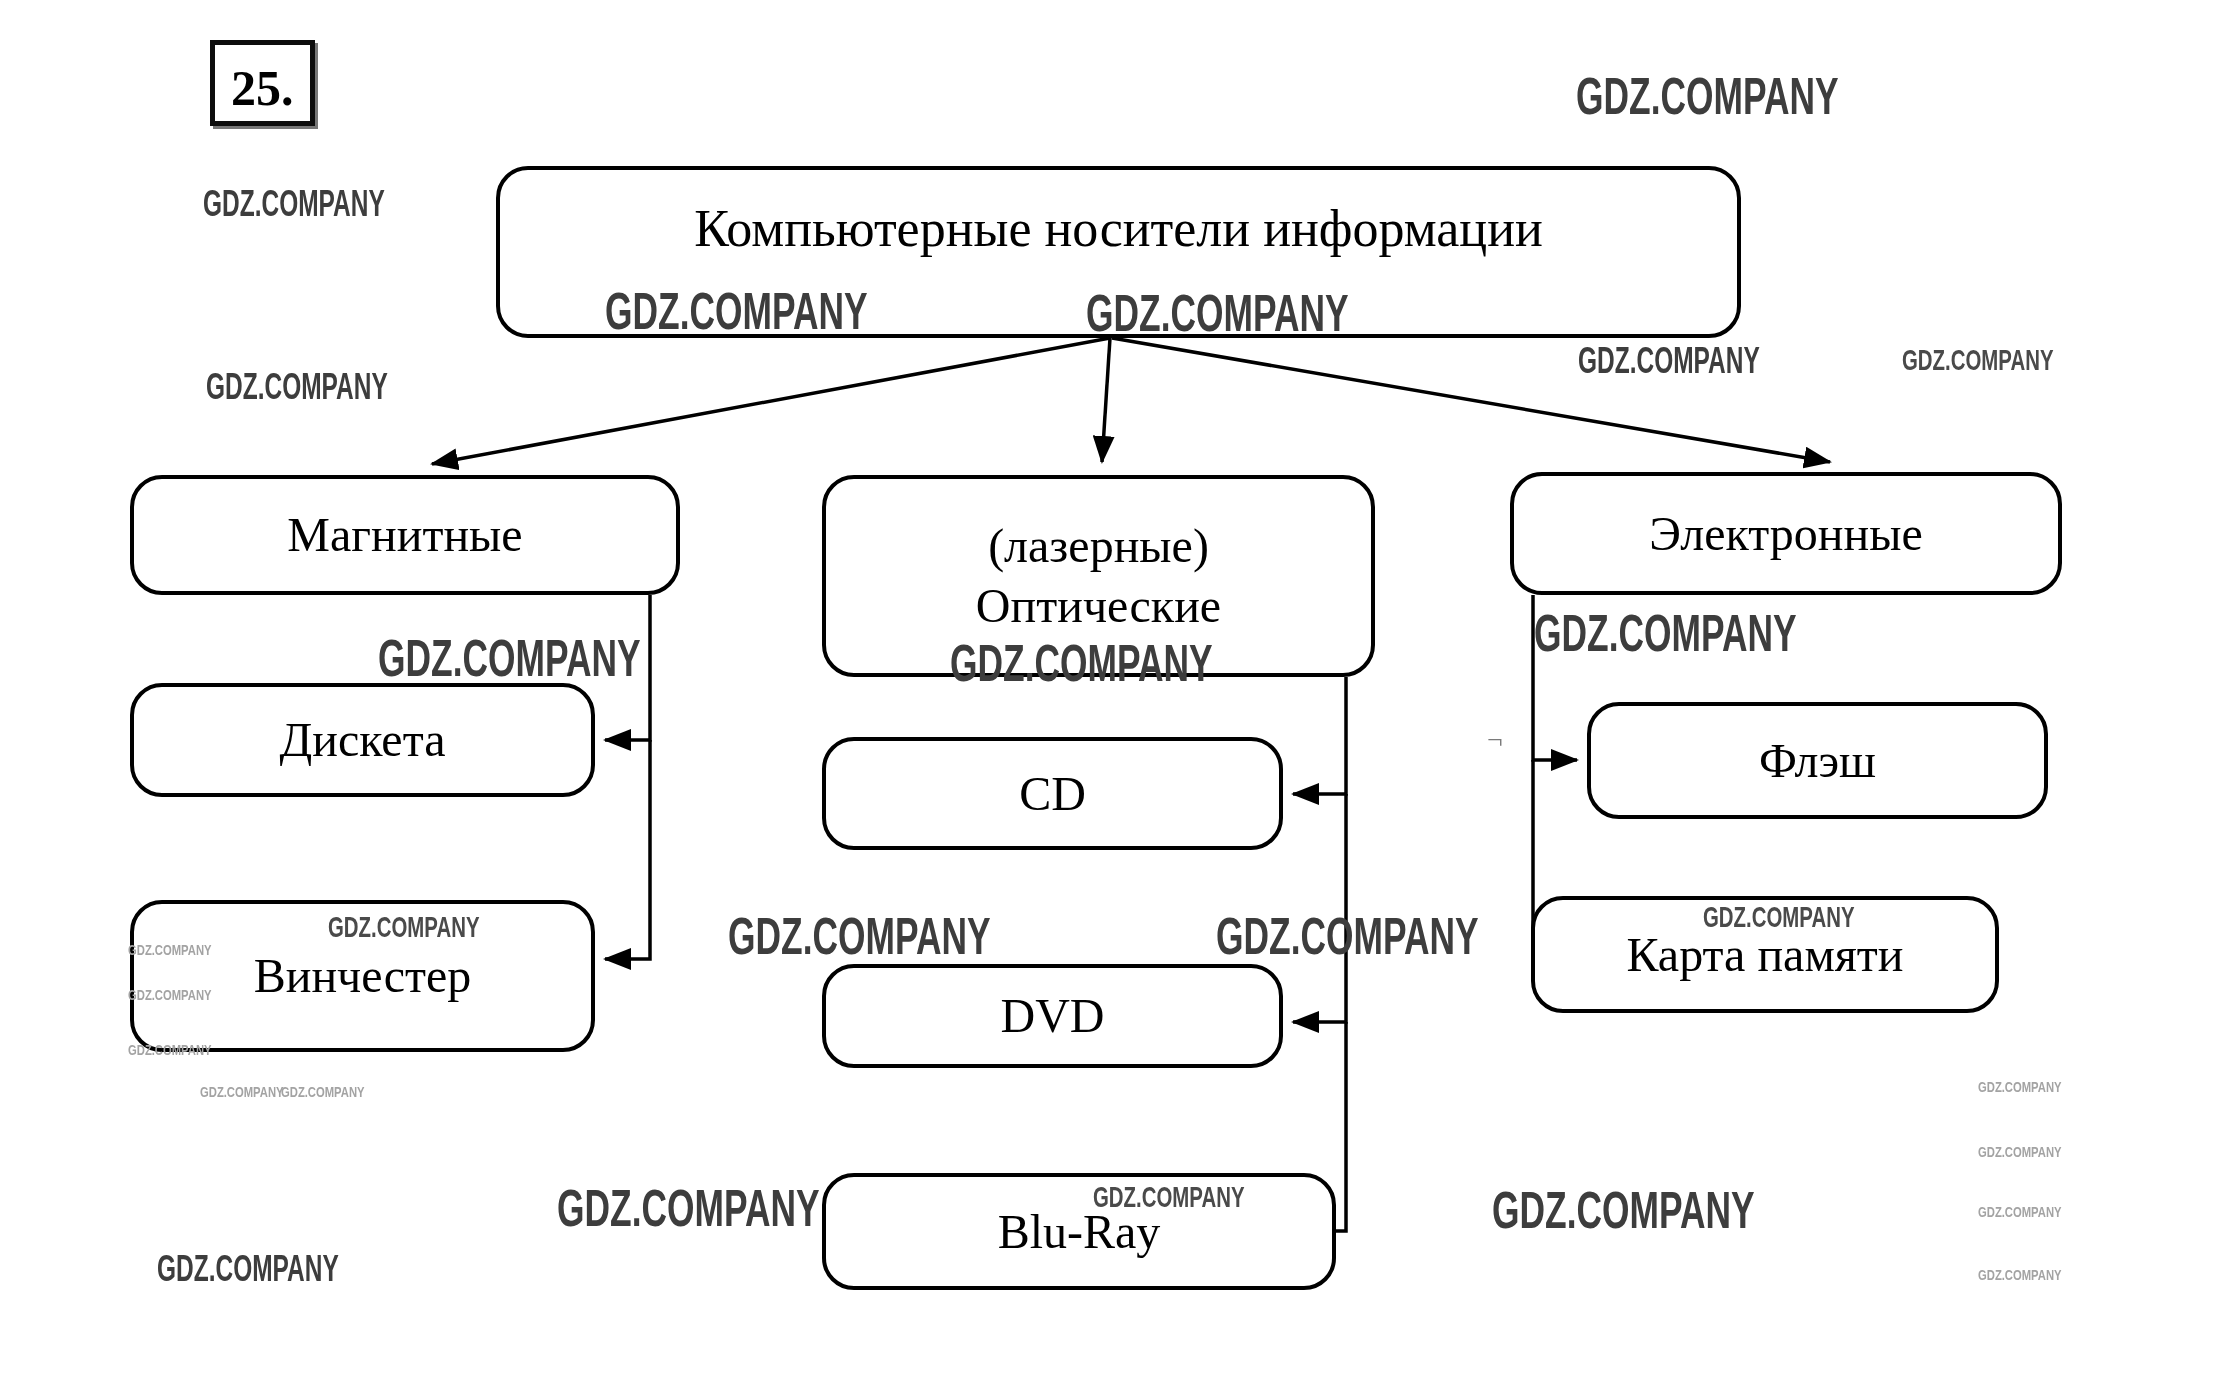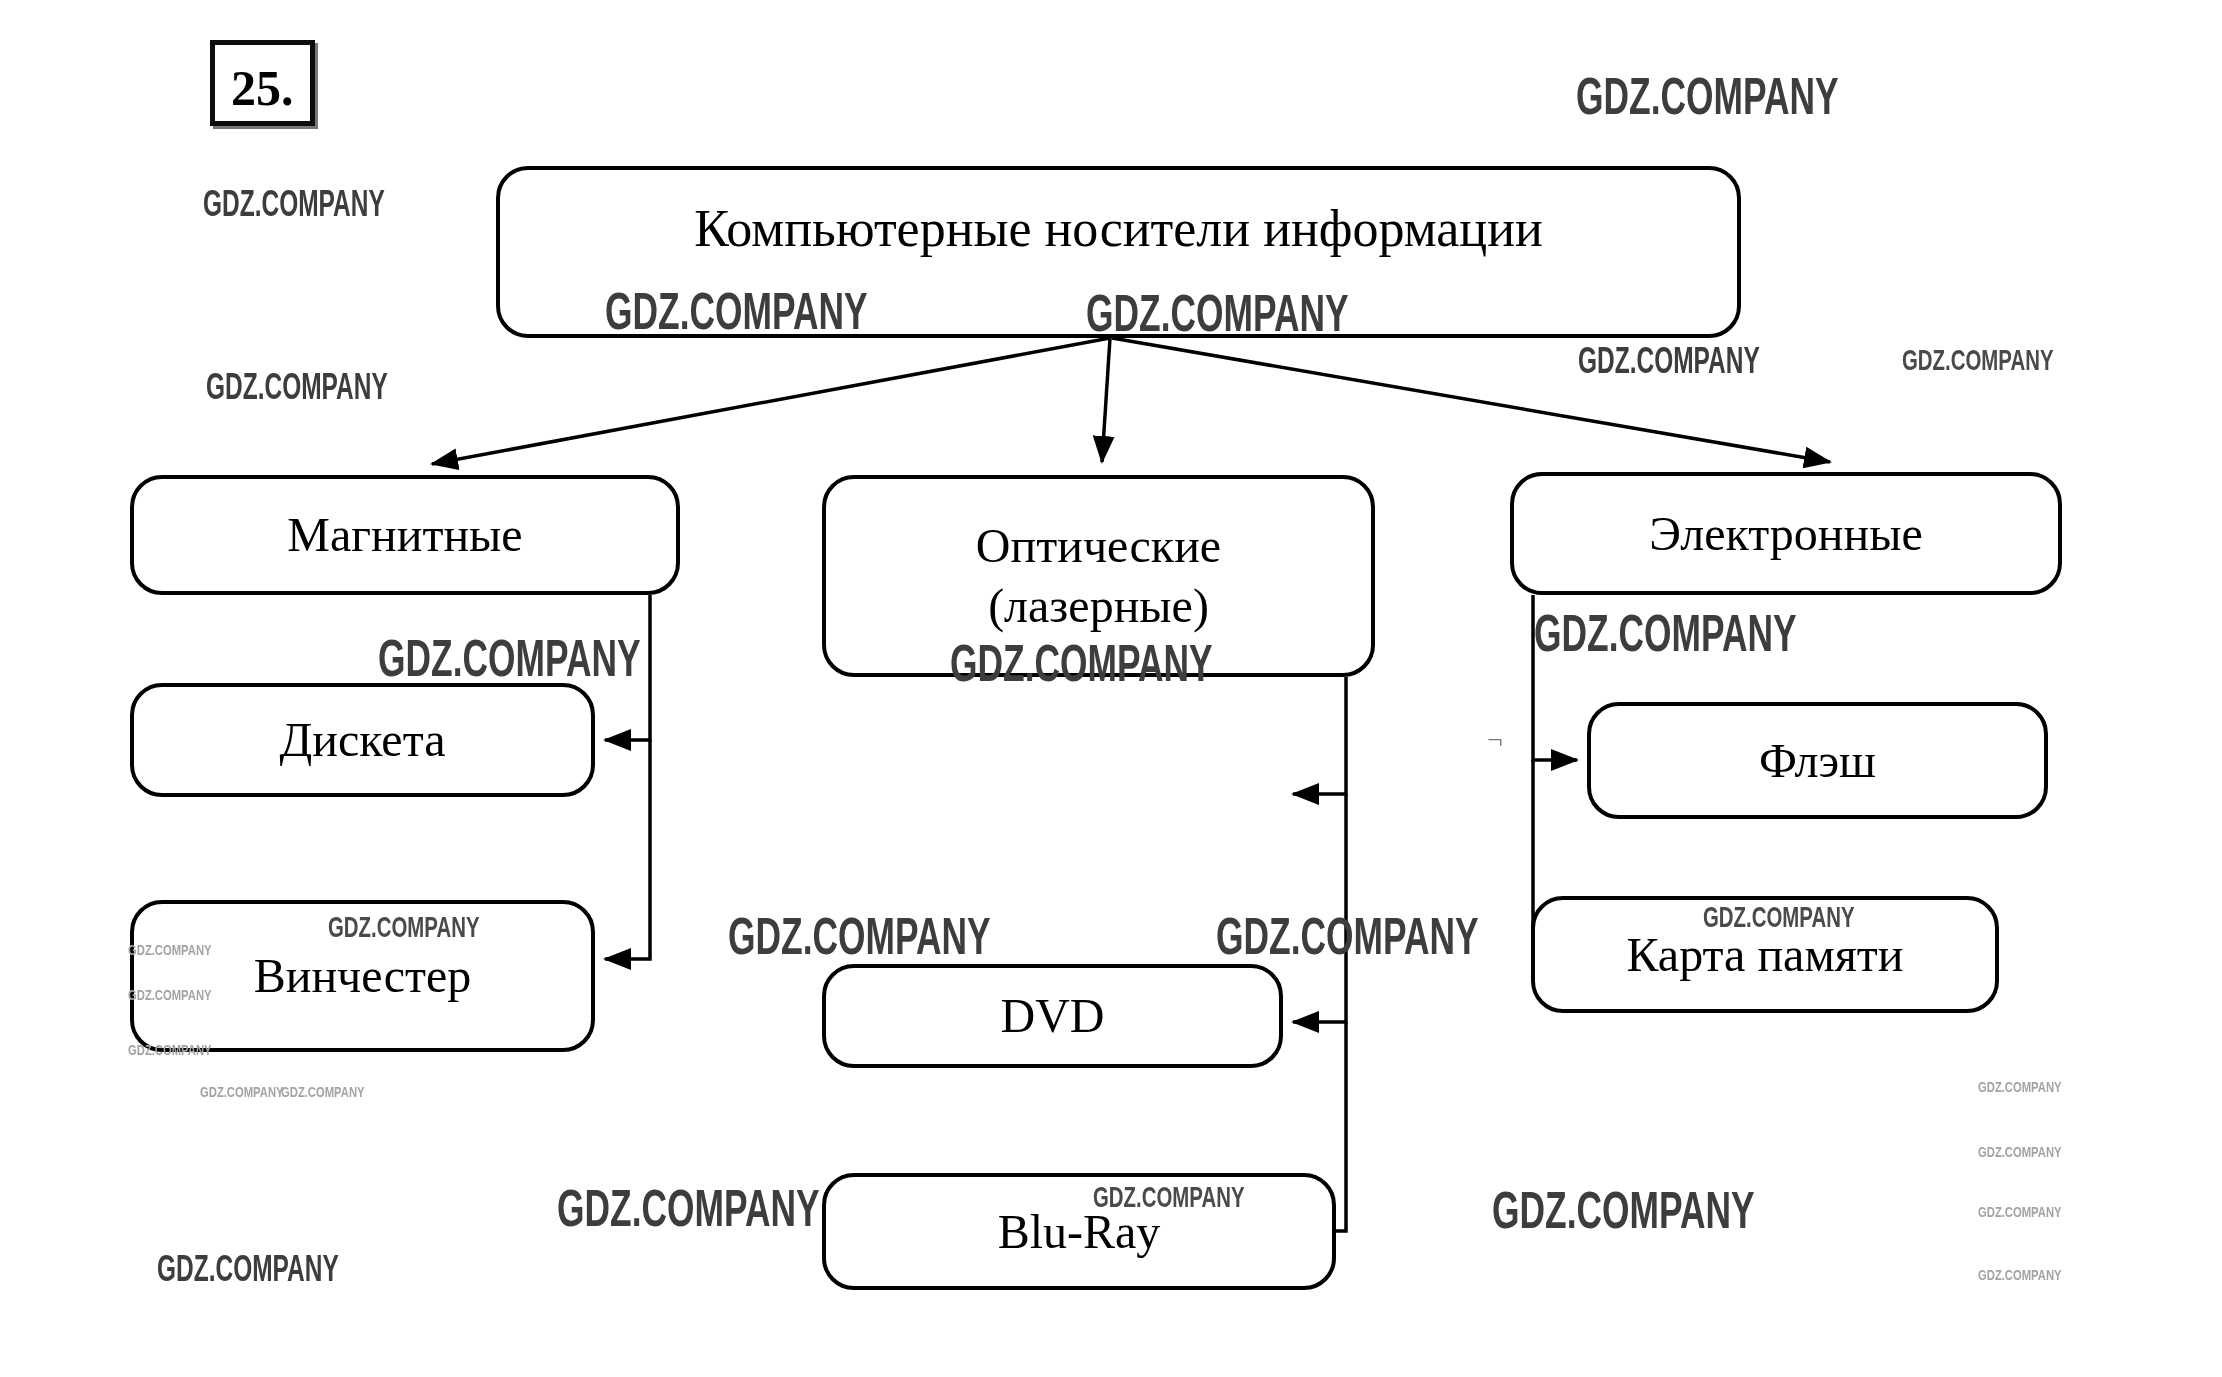--- a/index.html
+++ b/index.html
@@ -90,36 +90,39 @@
 
   <div class="node root" style="left:496px; top:166px; width:1245px; height:172px;">
     <span class="nl">Компьютерные носители информации</span>
   </div>
 
   <div class="node" style="left:130px; top:475px; width:550px; height:120px;">
     <span class="nl">Магнитные</span>
   </div>
 
   <div class="node" style="left:822px; top:475px; width:553px; height:202px;">
+    <span class="nl">(лазерные)</span>
     <span class="nl">Оптические</span>
-    <span class="nl">(лазерные)</span>
   </div>
 
   <div class="node" style="left:1510px; top:472px; width:552px; height:123px;">
     <span class="nl">Электронные</span>
   </div>
 
   <div class="node" style="left:130px; top:683px; width:465px; height:114px;">
     <span class="nl">Дискета</span>
   </div>
 
   <div class="node" style="left:130px; top:900px; width:465px; height:152px;">
     <span class="nl">Винчестер</span>
   </div>
 
+  <div class="node" style="left:822px; top:737px; width:461px; height:113px;">
+    <span class="nl">CD</span>
+  </div>
 
   <div class="node" style="left:822px; top:964px; width:461px; height:104px;">
     <span class="nl">DVD</span>
   </div>
 
   <div class="node" style="left:822px; top:1173px; width:514px; height:117px;">
     <span class="nl">Blu-Ray</span>
   </div>
 
   <div class="node" style="left:1587px; top:702px; width:461px; height:117px;">

